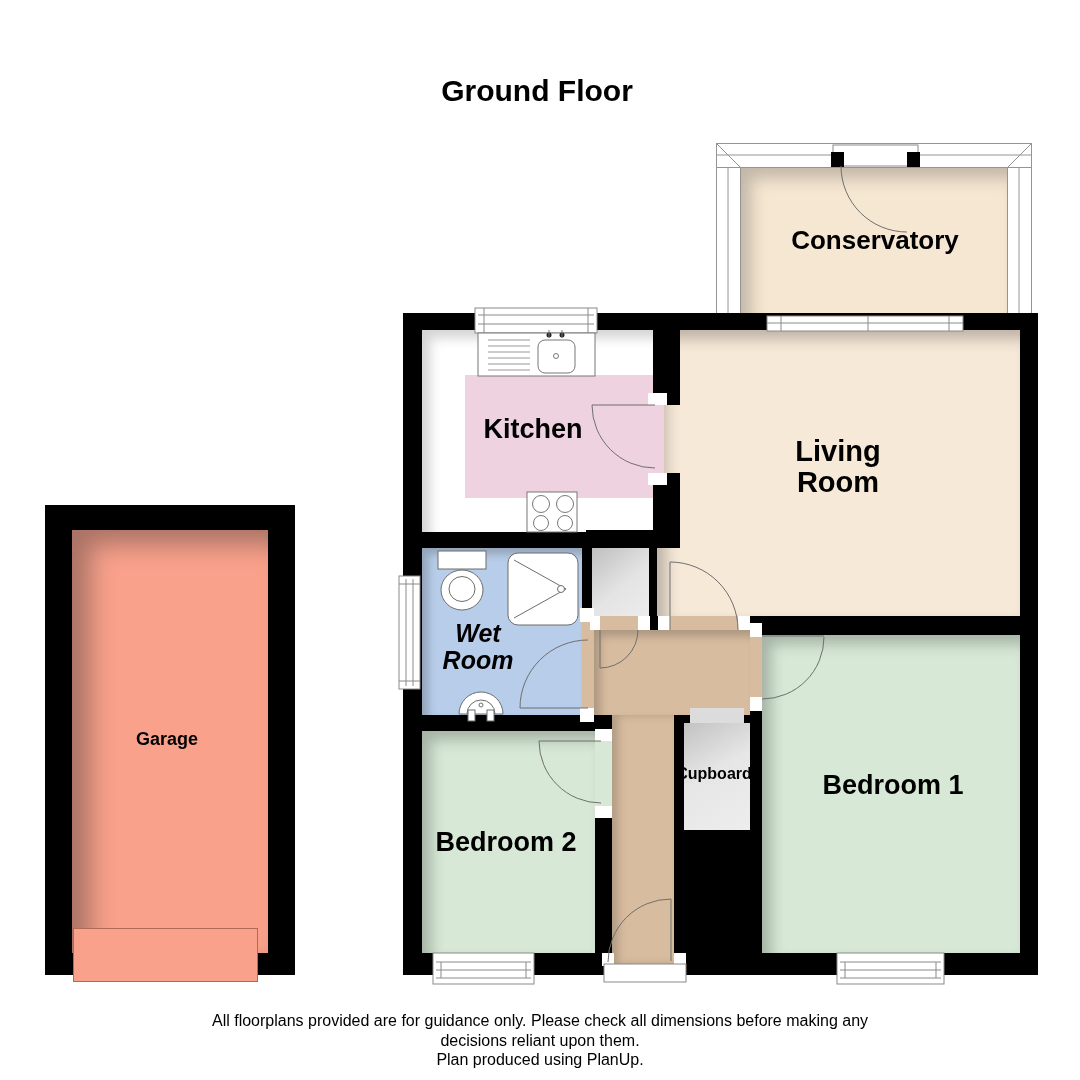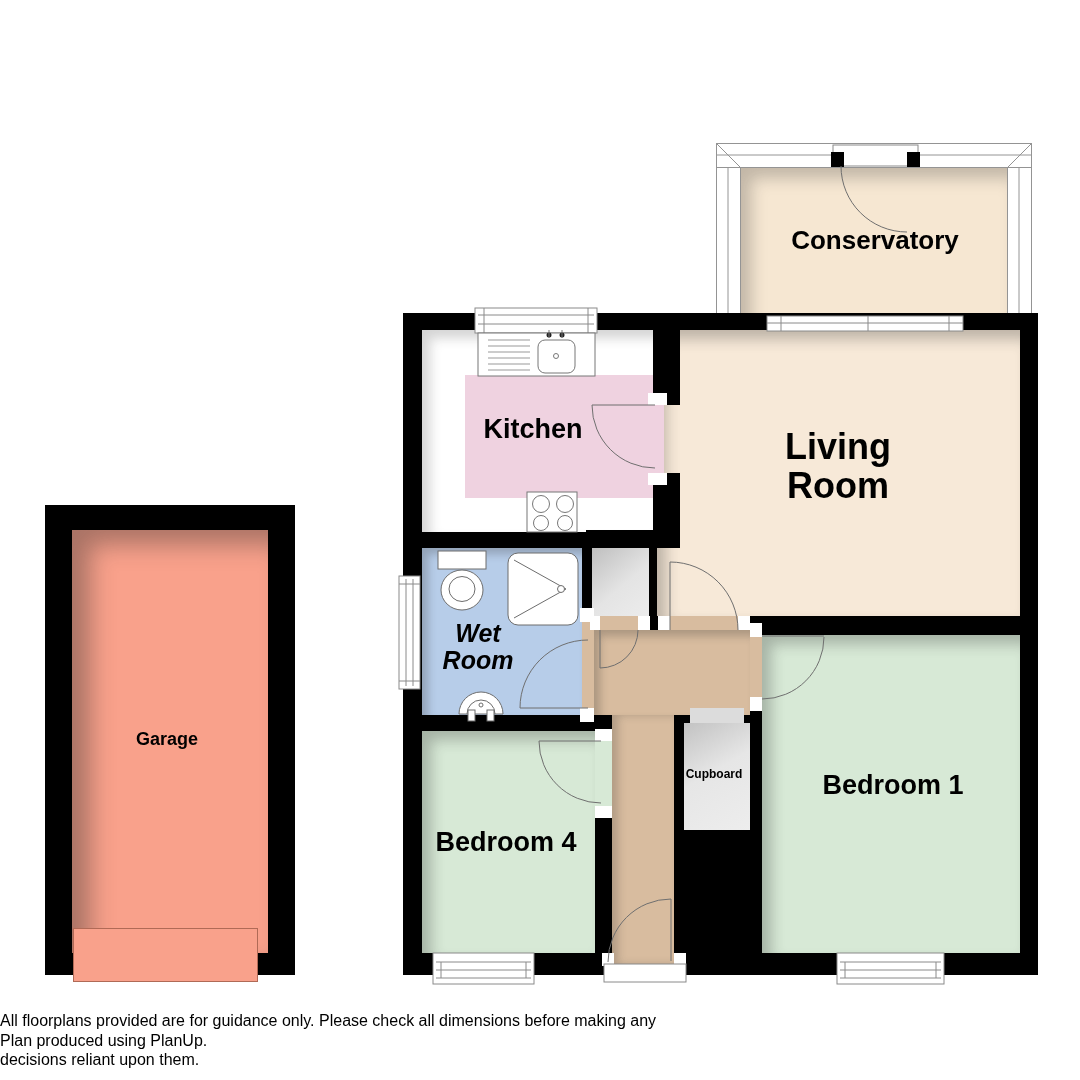--- a/index.html
+++ b/index.html
@@ -7,29 +7,30 @@
           font-family:"Liberation Sans",sans-serif;overflow:hidden;}
   .abs{position:absolute;}
   .wall{background:var(--c-wall,#000);}
   .jamb{position:absolute;background:#fff;}
   .room-label{position:absolute;transform:translate(-50%,-50%);font-weight:700;
               color:#000;text-align:center;white-space:nowrap;line-height:1.08;}
   .cons-wall{position:absolute;background:#fff;border:1px solid #949494;box-sizing:border-box;}
   .sh-soft{box-shadow:inset 9px 9px 14px rgba(40,40,40,.28);}
   .sh-small{box-shadow:inset 6px 6px 9px rgba(40,40,40,.25);}
   #page-title{position:absolute;transform:translateX(-50%);font-weight:700;font-size:30px;color:#000;}
-  #footer{position:absolute;left:0;top:1011px;width:1080px;
+  #footer{position:absolute;left:0;top:1011px;width:1080px;text-align:center;
           font-size:16px;line-height:19.5px;color:#000;}
   svg{position:absolute;left:0;top:0;}
 </style>
 </head>
 <body>
 
 <div id="canvas">
 
+  <div id="page-title" style="left:537px;top:74px;">Ground Floor</div>
 
   <div class="abs" style="left:741px;top:168px;width:266px;height:152px;background:var(--c-conservatory);box-shadow:inset 10px 10px 16px rgba(40,40,40,.25);"></div>
   <div class="cons-wall" style="left:716px;top:143px;width:25px;height:189px;"></div>
   <div class="cons-wall" style="left:1007px;top:143px;width:25px;height:189px;"></div>
   <div class="cons-wall" style="left:716px;top:143px;width:316px;height:25px;"></div>
 
   <div class="abs wall" style="left:45px;top:505px;width:250px;height:470px;"></div>
   <div class="abs" style="left:72px;top:530px;width:196px;height:423px;background:var(--c-garage);box-shadow:inset 18px 14px 24px rgba(40,40,40,.38);"></div>
   <div class="abs" style="left:73px;top:928px;width:185px;height:54px;background:var(--c-garage);border:1px solid #b06a56;box-sizing:border-box;"></div>
 
@@ -209,32 +210,32 @@
       </g>
       <g>
         <line x1="671" y1="961" x2="671" y2="899"></line>
         <path d="M 671,899 A 63 63 0 0 0 608,962"></path>
       </g>
     </g>
   </svg>
 
   <div class="room-label" style="left:875px;top:240px;font-size:26px;">Conservatory</div>
   <div class="room-label" style="left:533px;top:430px;font-size:27px;">Kitchen</div>
-  <div class="room-label" style="left:838px;top:467px;font-size:36px;">
+  <div class="room-label" style="left:838px;top:467px;font-size:29px;">
     <div>Living</div>
     <div>Room</div>
   </div>
   <div class="room-label" style="left:478px;top:647px;font-size:25px;font-style:italic;">
     <div>Wet</div>
     <div>Room</div>
   </div>
-  <div class="room-label" style="left:714px;top:774px;font-size:12px;">Cupboard</div>
+  <div class="room-label" style="left:714px;top:774px;font-size:16px;">Cupboard</div>
   <div class="room-label" style="left:893px;top:786px;font-size:27px;">Bedroom 1</div>
-  <div class="room-label" style="left:506px;top:843px;font-size:27px;">Bedroom 4</div>
+  <div class="room-label" style="left:506px;top:843px;font-size:27px;">Bedroom 2</div>
   <div class="room-label" style="left:167px;top:740px;font-size:18px;">Garage</div>
 
   <div id="footer">
     <div>All floorplans provided are for guidance only. Please check all dimensions before making any</div>
+    <div>decisions reliant upon them.</div>
     <div>Plan produced using PlanUp.</div>
-    <div>decisions reliant upon them.</div>
   </div>
 
 </div>
 
 </body></html>

